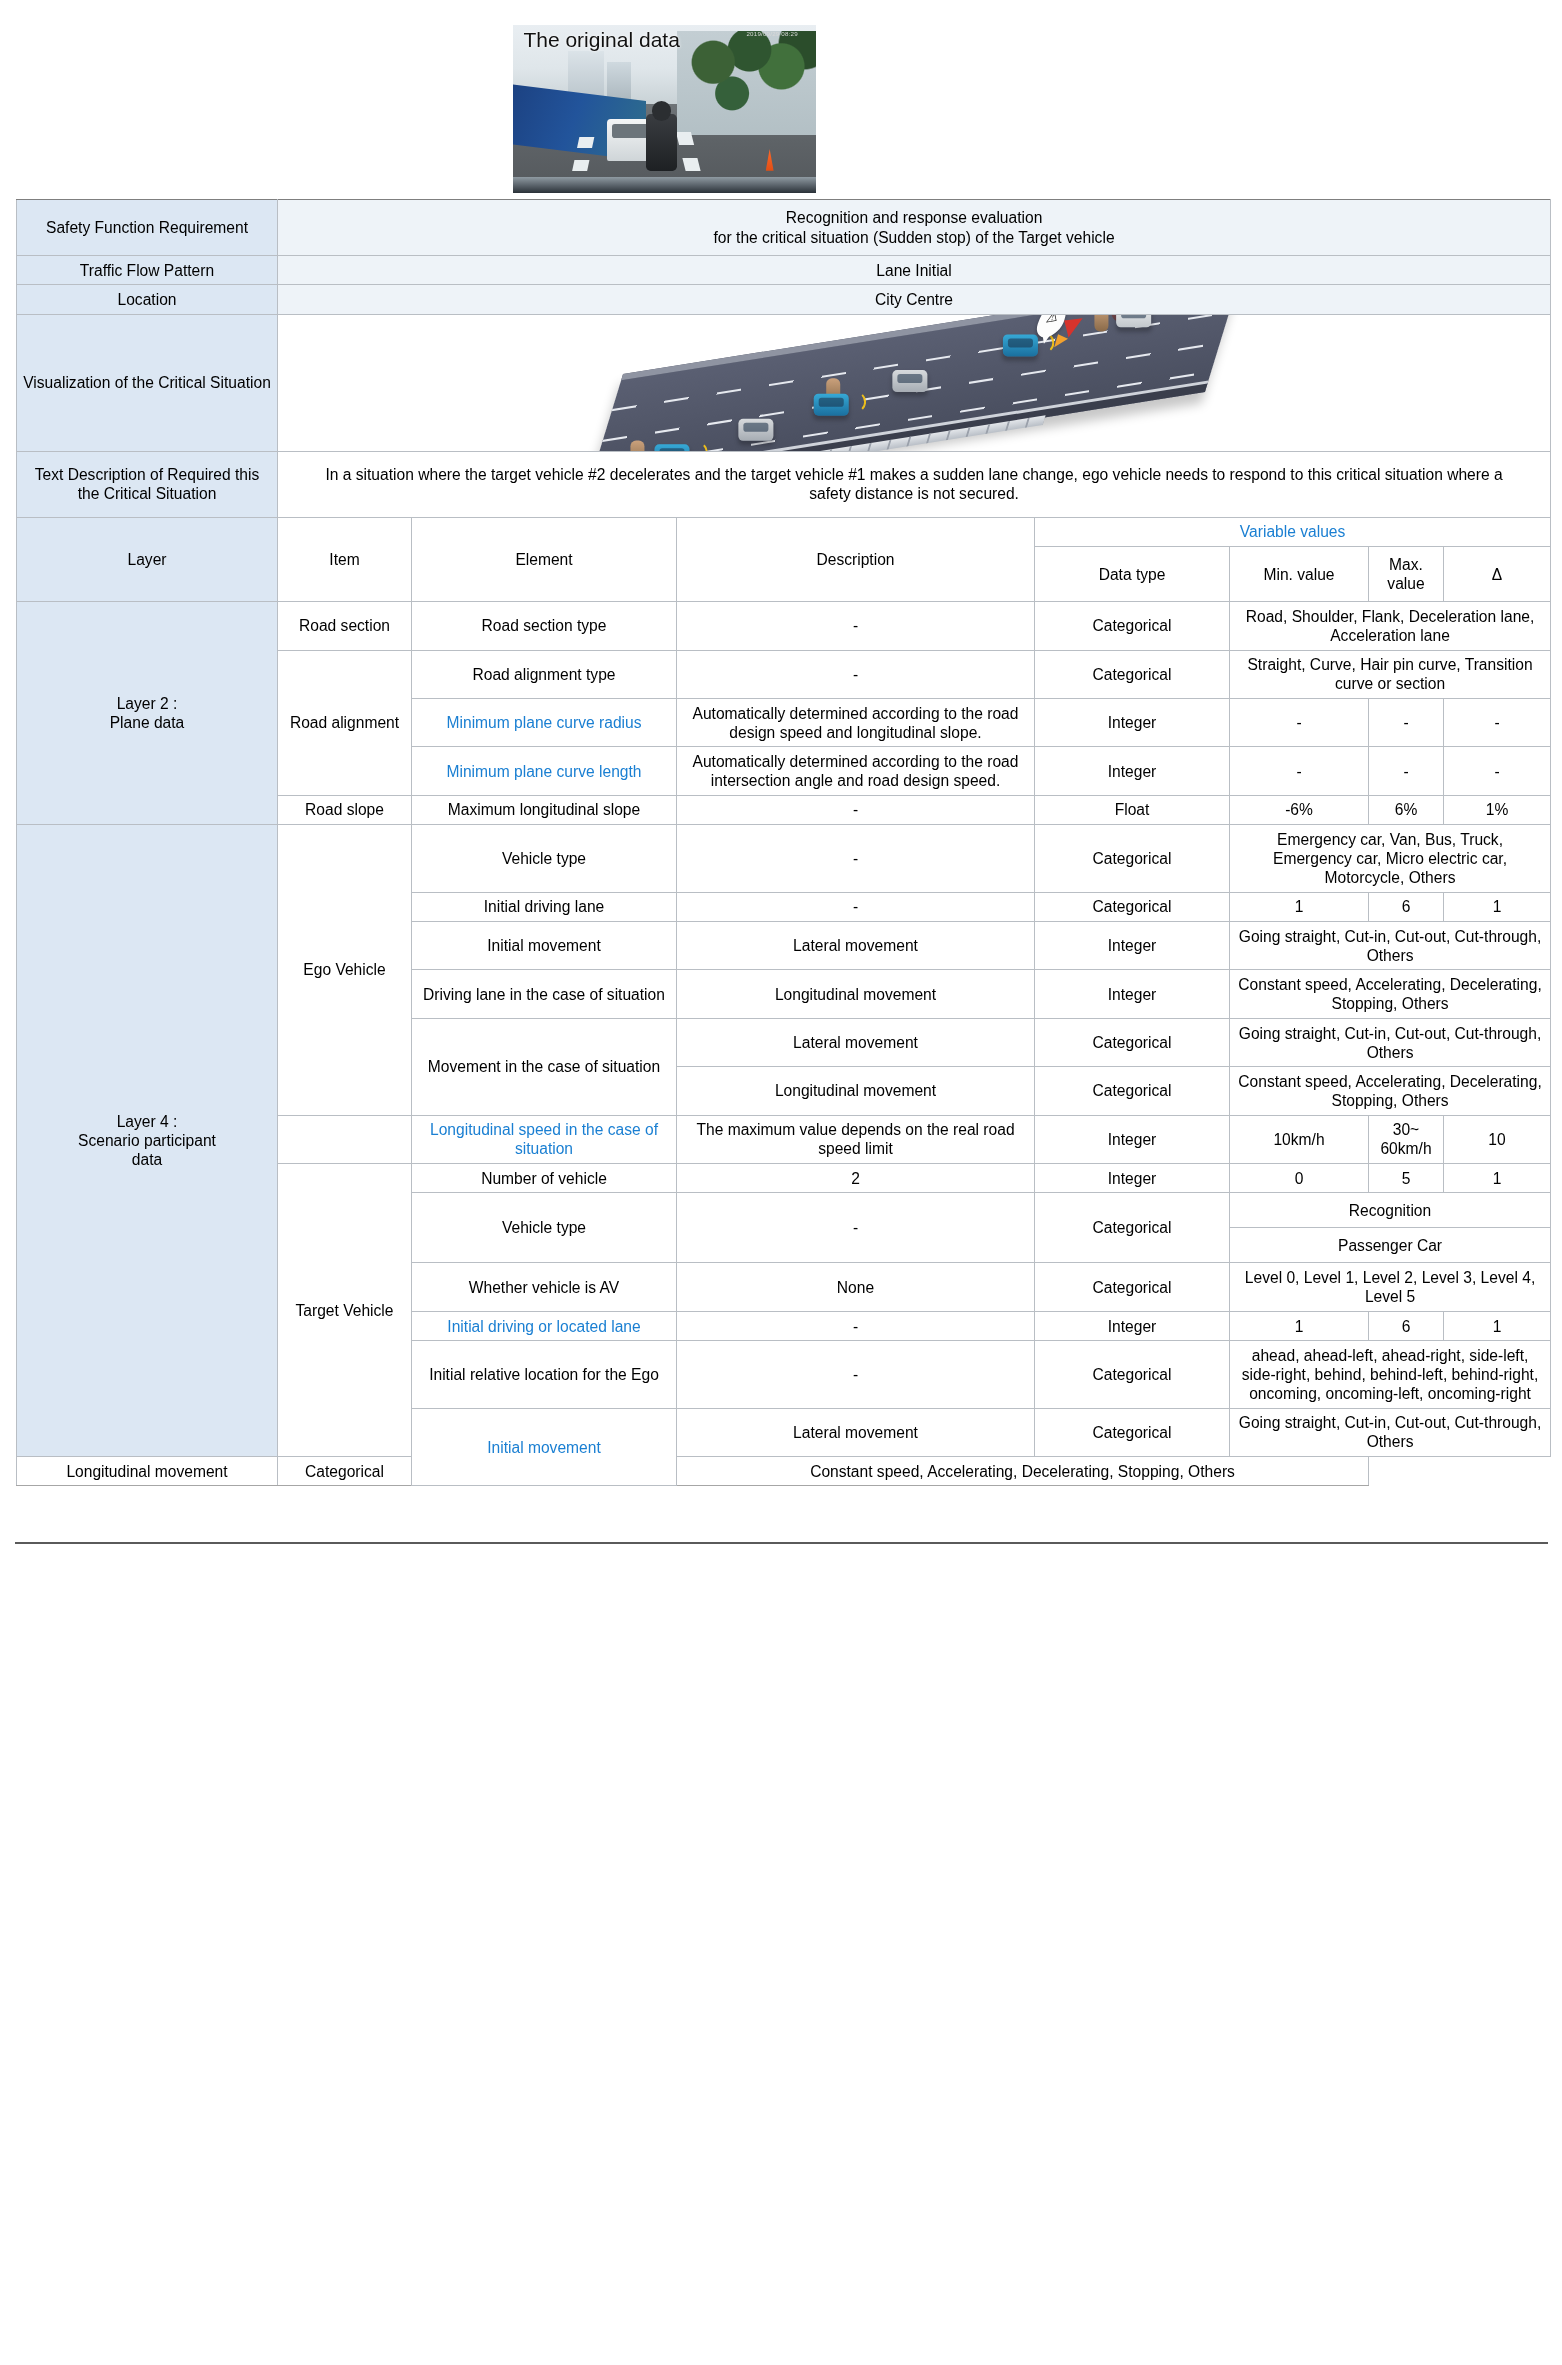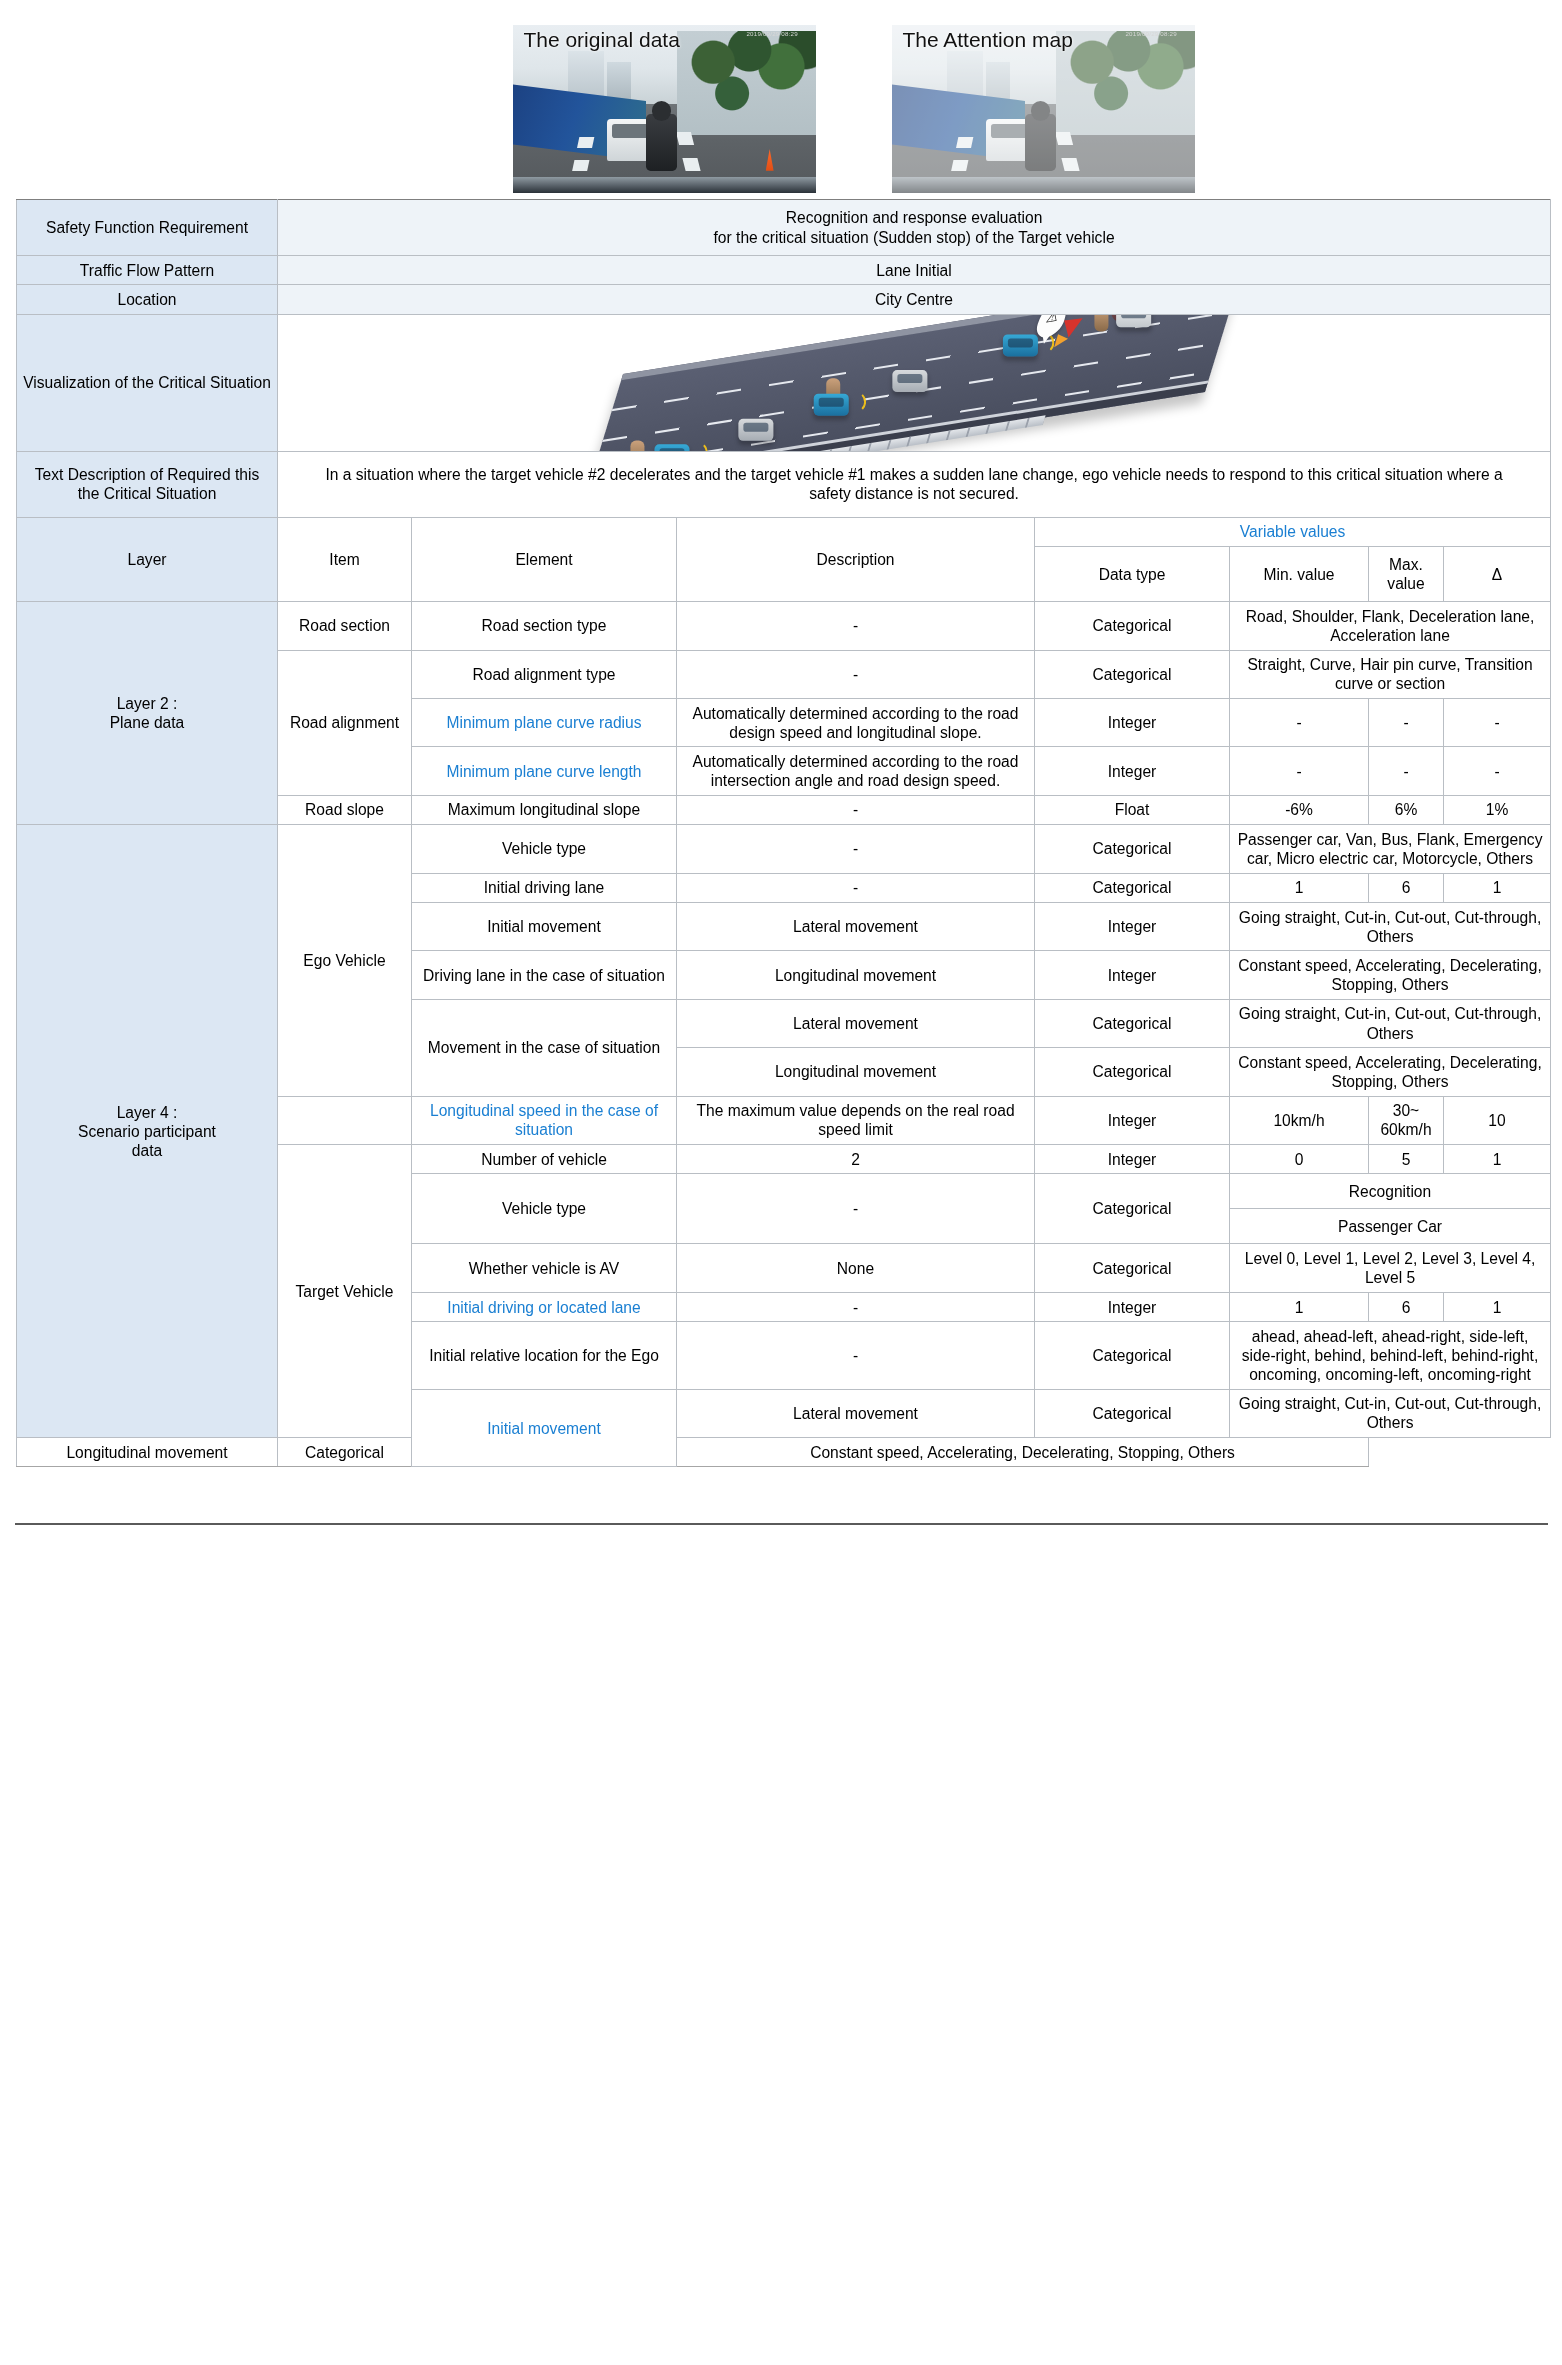--- a/index.html
+++ b/index.html
@@ -196,38 +196,20 @@
       <div class="lane-r"></div>
       <div class="car-w"></div>
       <div class="moto"></div>
       <div class="cone"></div>
       <div class="hood"></div>
       <div class="stamp">2019/09/29 08:29</div>
     </div>
     <div class="caption">The original data</div>
   </div>
 
-  <div class="photo">
-    <div class="scene">
-      <div class="sky"></div>
-      <div class="ground"></div>
-      <div class="trees"></div>
-      <div class="bldg"></div>
-      <div class="bldg2"></div>
-      <div class="wall"></div>
-      <div class="lane-c"></div>
-      <div class="lane-r"></div>
-      <div class="car-w"></div>
-      <div class="moto"></div>
-      <div class="hood"></div>
-      <div class="attn-overlay"></div>
-      <div class="stamp">2019/09/29 08:29</div>
-    </div>
-    <div class="caption">The Attention map</div>
-  </div>
 
 </div>
 
 <table id="spec-table">
   <colgroup>
     <col class="c-layer">
       <col class="c-item">
       <col class="c-elem">
       <col class="c-desc">
     <col class="c-dtype">
@@ -370,21 +352,21 @@
         <div>Layer 4 :</div>
         <div>Scenario participant</div>
         <div>data</div>
       </td>
       <td class="rule-thick-top" rowspan="6">
         <span>Ego Vehicle</span>
       </td>
       <td class="rule-thick-top">Vehicle type</td>
       <td class="rule-thick-top">-</td>
       <td class="rule-thick-top">Categorical</td>
-      <td class="rule-thick-top" colspan="3">Passenger car, Van, Bus, Flank, Emergency car, Micro electric car, Motorcycle, Others</td>
+      <td class="rule-thick-top" colspan="3">Emergency car, Van, Bus, Truck, Emergency car, Micro electric car, Motorcycle, Others</td>
     </tr>
 
     <tr>
       <td class="rule-thick-top">Initial driving lane</td>
       <td class="rule-thick-top">-</td>
       <td class="rule-thick-top">Categorical</td>
       <td class="rule-thick-top">1</td>
       <td class="rule-thick-top">6</td>
       <td class="rule-thick-top">1</td>
     </tr>

